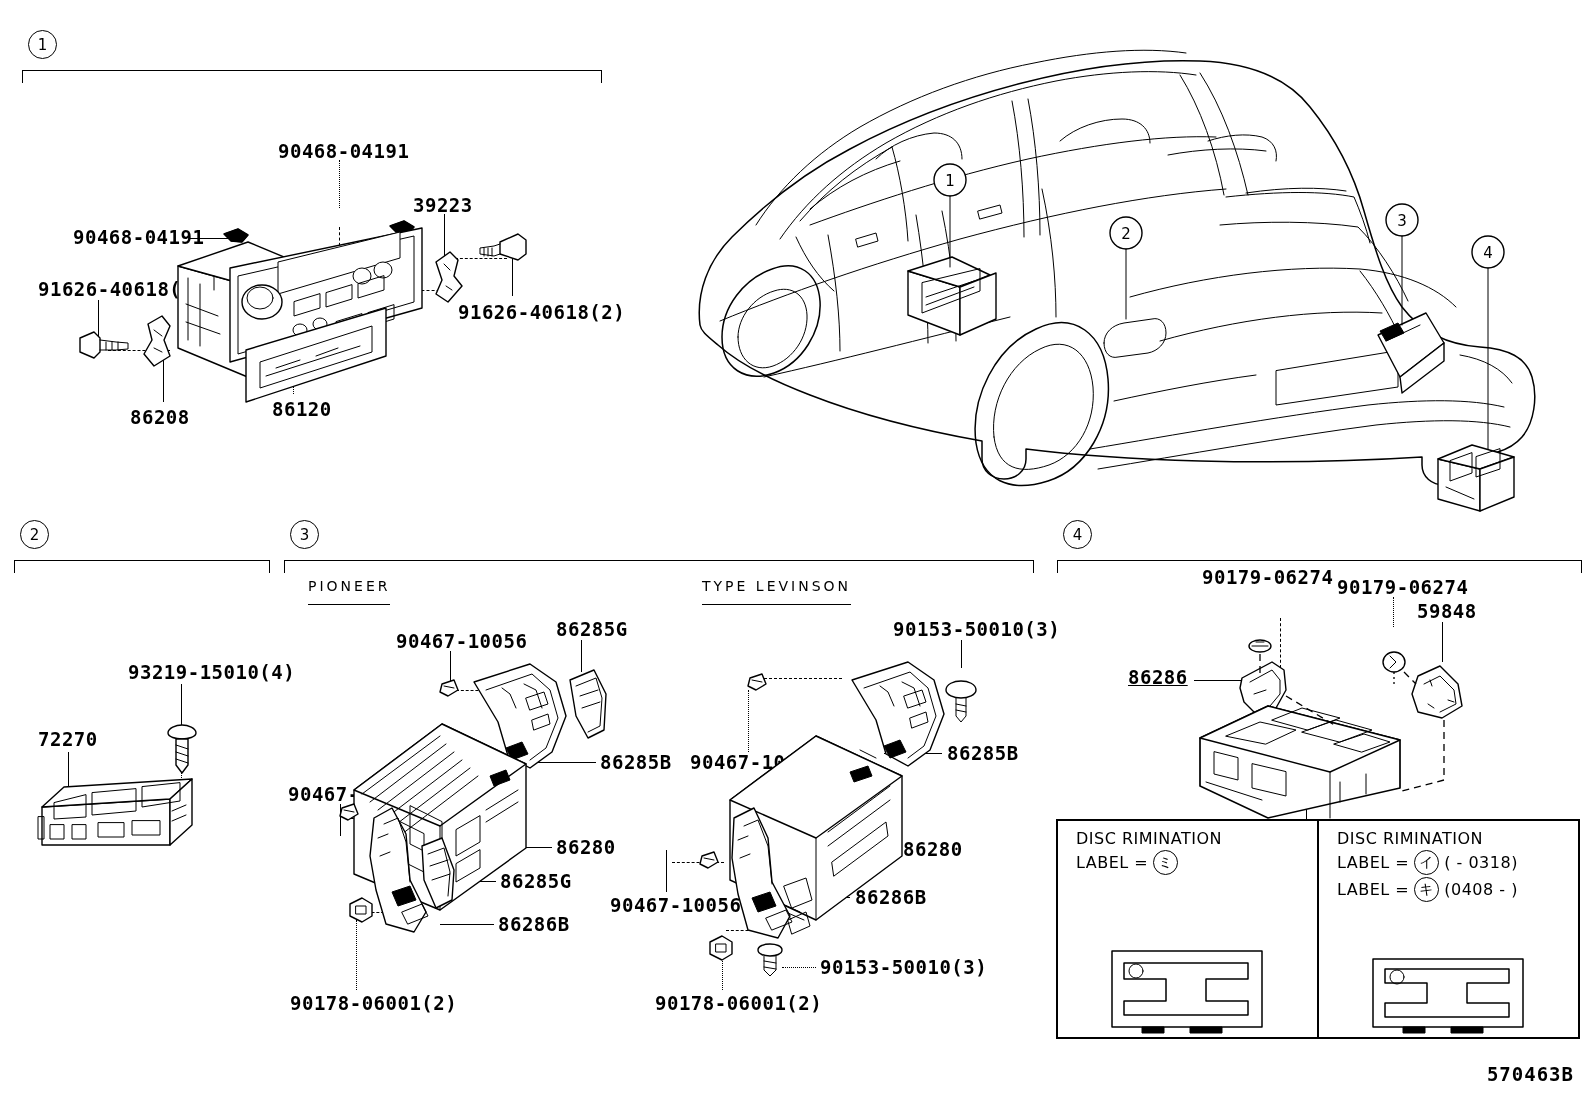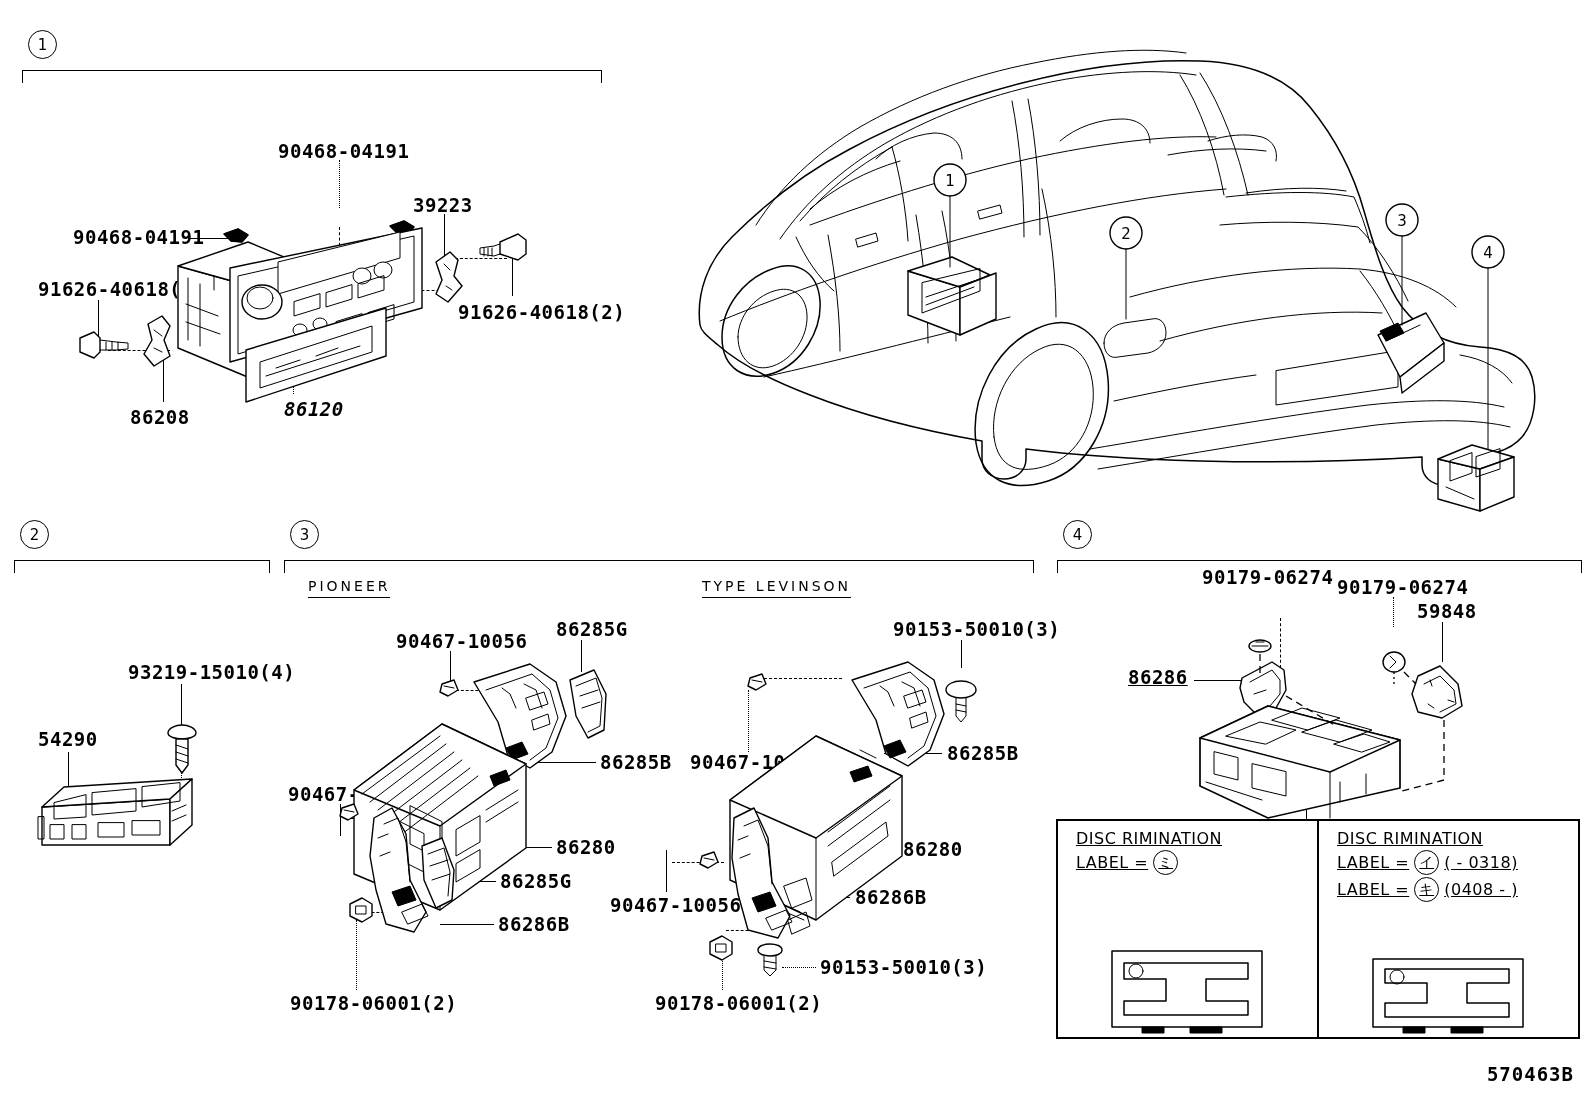--- a/index.html
+++ b/index.html
@@ -14,39 +14,39 @@
   .lbl.sm{font-size:17px;}
   
   .circnum{position:absolute;width:27px;height:27px;border:1.6px solid #000;border-radius:50%;
            display:flex;align-items:center;justify-content:center;font-size:15px;
            font-family:"DejaVu Sans","Liberation Sans",sans-serif;font-weight:400;}
   
   .bracket{position:absolute;border-top:1.6px solid #000;border-left:1.6px solid #000;
            border-right:1.6px solid #000;height:12px;}
   
   .vendor{position:absolute;font-family:"DejaVu Sans","Liberation Sans",sans-serif;
-          font-size:14px;letter-spacing:3px;border-bottom:1.4px solid #000;padding-bottom:3px;
+          font-size:14px;letter-spacing:3px;border-bottom:1.4px solid #000;padding-bottom:10px;
           white-space:nowrap;}
   
   .ln{position:absolute;background:#000;}
   .ln.h{height:1.4px;}
   .ln.v{width:1.4px;}
   .dash-h{position:absolute;height:0;border-top:1.4px dashed #000;}
   .dash-v{position:absolute;width:0;border-left:1.4px dashed #000;}
   .dot-v{position:absolute;width:0;border-left:1.4px dotted #000;}
   .dot-h{position:absolute;height:0;border-top:1.4px dotted #000;}
   
   #type-table{position:absolute;left:1056px;top:819px;width:524px;height:220px;
               border:2px solid #000;box-sizing:border-box;display:flex;}
   .tcol{flex:1;box-sizing:border-box;position:relative;}
   .tcol.first{border-right:2px solid #000;}
   .thead{height:34px;border-bottom:2px solid #000;display:flex;align-items:center;
          justify-content:center;font-family:"DejaVu Sans","Liberation Sans",sans-serif;
          font-size:18px;letter-spacing:2px;}
-  .tbody{padding:8px 0 0 18px;font-family:"DejaVu Sans","Liberation Sans",sans-serif;font-size:16px;text-decoration:underline;}
+  .tbody{padding:8px 0 0 18px;font-family:"DejaVu Sans","Liberation Sans",sans-serif;font-size:16px;}
   .tline{display:flex;align-items:center;gap:5px;white-space:nowrap;margin-bottom:2px;letter-spacing:0.5px;}
   .kcirc{display:inline-flex;width:23px;height:23px;border:1.6px solid #000;border-radius:50%;
          align-items:center;justify-content:center;font-size:14px;
          font-family:"DejaVu Sans","Liberation Sans",sans-serif;flex:none;}
   .labelfig{position:absolute;bottom:2px;left:50%;transform:translateX(-50%);}
   
   #diag-id{position:absolute;right:18px;bottom:14px;font-size:19px;font-weight:700;
            font-family:"DejaVu Sans Mono","Liberation Mono",monospace;letter-spacing:1px;}
   svg{display:block;overflow:visible;}
   .stroke{fill:none;stroke:#000;stroke-width:1.5;stroke-linejoin:round;stroke-linecap:round;}
@@ -66,21 +66,21 @@
     <span>1</span>
   </div>
   <div class="bracket" style="left:22px;top:70px;width:578px;"></div>
 
   <div class="lbl" style="left:278px;top:142px;">90468-04191</div>
   <div class="lbl" style="left:413px;top:196px;">39223</div>
   <div class="lbl" style="left:73px;top:228px;">90468-04191</div>
   <div class="lbl" style="left:38px;top:280px;">91626-40618(2)</div>
   <div class="lbl" style="left:458px;top:303px;">91626-40618(2)</div>
   <div class="lbl" style="left:130px;top:408px;">86208</div>
-  <div class="lbl" style="left:284px;top:400px;font-style:italic;">86120</div>
+  <div class="lbl" style="left:272px;top:400px;">86120</div>
 
   <div class="dot-v" style="left:339px;top:160px;height:48px;"></div>
   <div class="dash-v" style="left:339px;top:227px;height:40px;"></div>
   <div class="ln h" style="left:190px;top:238px;width:44px;"></div>
   <div class="dot-v" style="left:236px;top:246px;height:50px;"></div>
   <div class="ln v" style="left:444px;top:214px;height:44px;"></div>
   <div class="ln v" style="left:98px;top:300px;height:38px;"></div>
   <div class="ln v" style="left:512px;top:254px;height:42px;"></div>
   <div class="ln v" style="left:163px;top:330px;height:72px;"></div>
   <div class="dot-v" style="left:293px;top:352px;height:42px;"></div>
@@ -262,21 +262,21 @@
     <text x="828" y="233" text-anchor="middle" font-size="15" font-family="DejaVu Sans, sans-serif">4</text>
     <path class="thin" d="M828 243 L828 424"></path>
   </svg>
 
   <div class="circnum" style="left:20px;top:520px;">
     <span>2</span>
   </div>
   <div class="bracket" style="left:14px;top:560px;width:254px;"></div>
 
   <div class="lbl" style="left:128px;top:663px;">93219-15010(4)</div>
-  <div class="lbl" style="left:38px;top:730px;">54290</div>
+  <div class="lbl" style="left:38px;top:730px;">72270</div>
   <div class="ln v" style="left:181px;top:684px;height:46px;"></div>
   <div class="dot-v" style="left:181px;top:766px;height:36px;"></div>
   <div class="ln v" style="left:68px;top:752px;height:46px;"></div>
 
   <svg class="abs" style="left:20px;top:725px;" width="220" height="130">
 
     <g>
       <path class="white" d="M148 8 C148 3 156 0 162 0 C168 0 176 3 176 8 C176 12 168 14 162 14 C156 14 148 12 148 8 Z"></path>
       <path class="white" d="M156 14 L156 40 L162 48 L168 40 L168 14 Z"></path>
       <path class="thin" d="M156 20 L168 24 M156 27 L168 31 M156 34 L168 38"></path>

